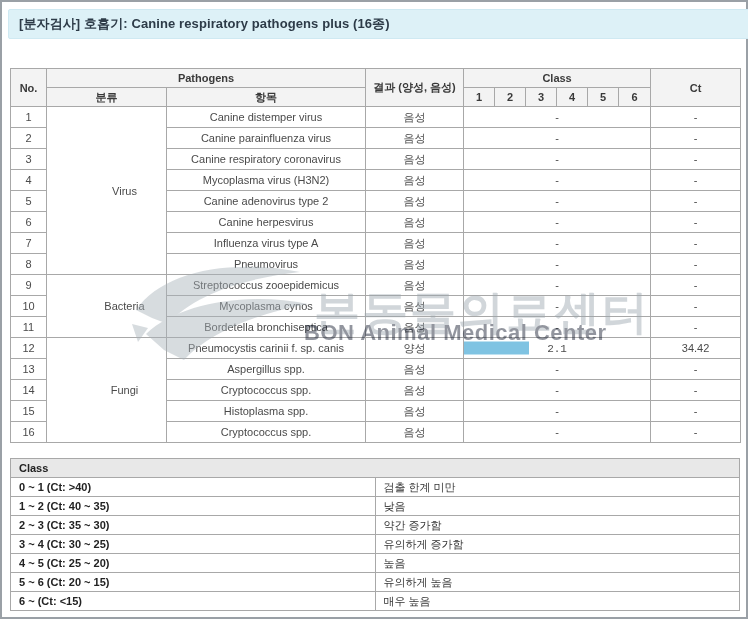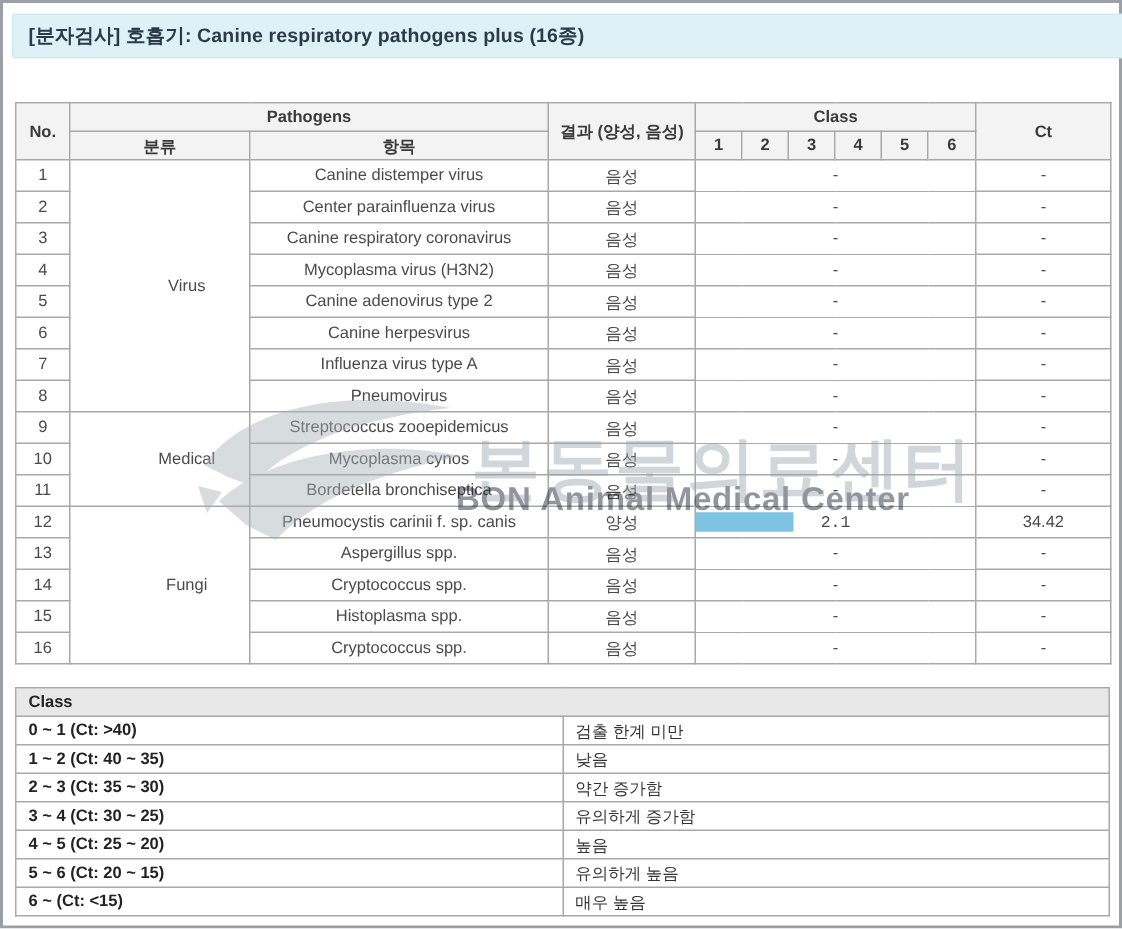--- a/index.html
+++ b/index.html
@@ -95,21 +95,21 @@
       <tr>
         <td>1</td>
         <td rowspan="8" class="cat">Virus</td>
         <td class="txt-blue">Canine distemper virus</td>
         <td class="txt-blue">음성</td>
         <td colspan="6" class="class-cell">-</td>
         <td>-</td>
       </tr>
       <tr>
         <td>2</td>
-        <td class="txt-blue">Center parainfluenza virus</td>
+        <td class="txt-blue">Canine parainfluenza virus</td>
         <td class="txt-blue">음성</td>
         <td colspan="6" class="class-cell">-</td>
         <td>-</td>
       </tr>
       <tr>
         <td>3</td>
         <td class="txt-blue">Canine respiratory coronavirus</td>
         <td class="txt-blue">음성</td>
         <td colspan="6" class="class-cell">-</td>
         <td>-</td>
@@ -144,21 +144,21 @@
       </tr>
       <tr>
         <td>8</td>
         <td class="txt-blue">Pneumovirus</td>
         <td class="txt-blue">음성</td>
         <td colspan="6" class="class-cell">-</td>
         <td>-</td>
       </tr>
       <tr>
         <td>9</td>
-        <td rowspan="3" class="cat">Medical</td>
+        <td rowspan="3" class="cat">Bacteria</td>
         <td class="txt-blue">Streptococcus zooepidemicus</td>
         <td class="txt-blue">음성</td>
         <td colspan="6" class="class-cell">-</td>
         <td>-</td>
       </tr>
       <tr>
         <td>10</td>
         <td class="txt-blue">Mycoplasma cynos</td>
         <td class="txt-blue">음성</td>
         <td colspan="6" class="class-cell">-</td>

